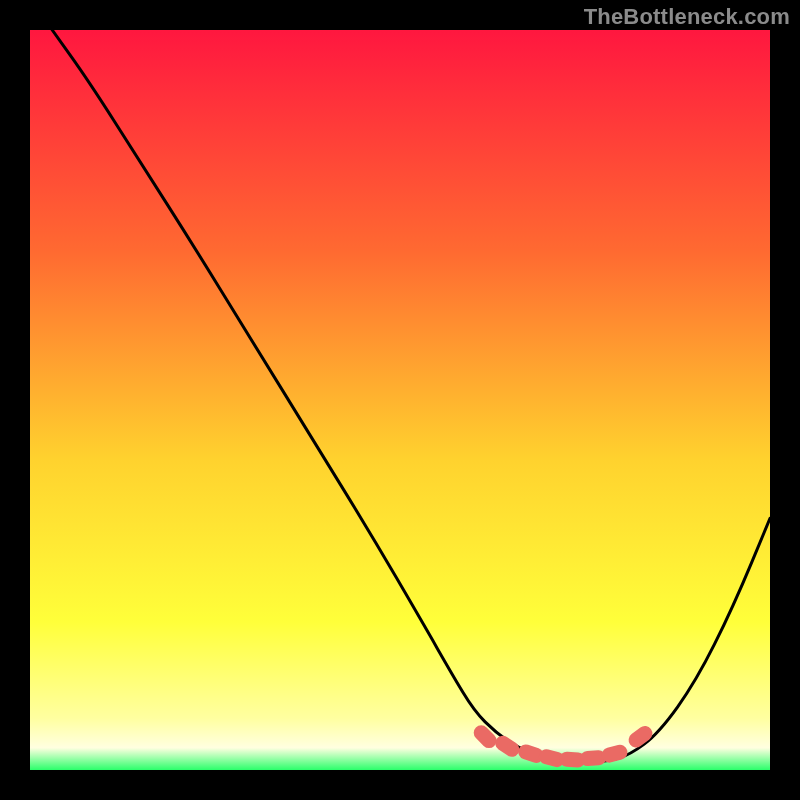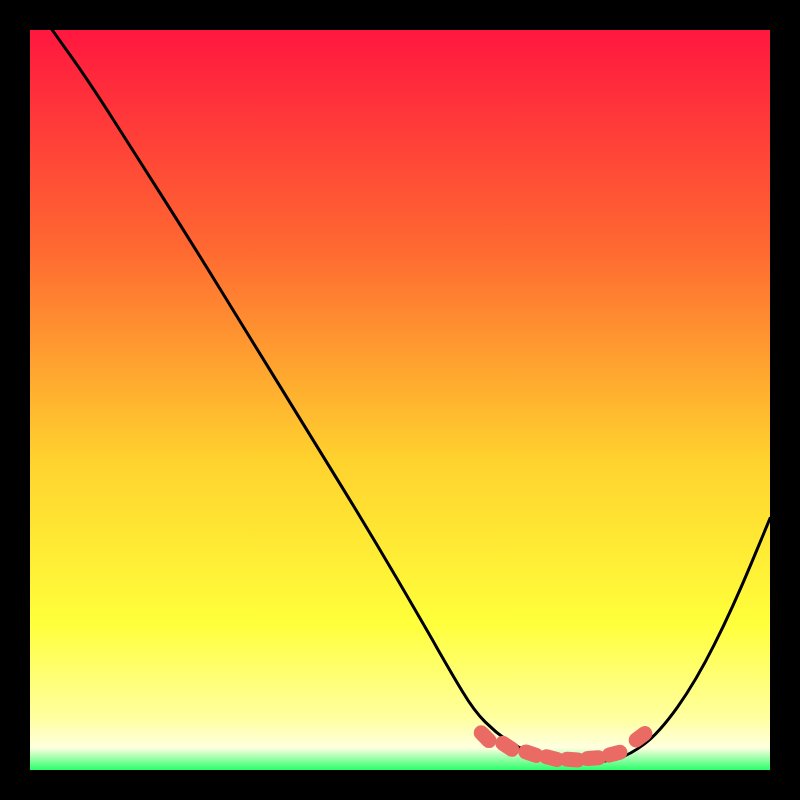--- a/index.html
+++ b/index.html
@@ -40,20 +40,21 @@
     font-weight: 600;
     color: #8b8b8b;
     letter-spacing: 0.2px;
     user-select: none;
   }
 </style>
 </head>
 <body>
 
 <div class="frame">
+  <div class="watermark">TheBottleneck.com</div>
   <div class="plot">
     <svg viewBox="0 0 740 740" preserveAspectRatio="none">
       <defs>
         <linearGradient id="bg" x1="0" y1="0" x2="0" y2="1">
           <stop id="g0" offset="0%" stop-color="#ff173f"></stop>
           <stop id="g1" offset="30%" stop-color="#ff6a31"></stop>
           <stop id="g2" offset="58%" stop-color="#ffd22e"></stop>
           <stop id="g3" offset="80%" stop-color="#ffff3a"></stop>
           <stop id="g4" offset="93%" stop-color="#ffffa0"></stop>
           <stop id="g5" offset="97%" stop-color="#ffffe0"></stop>

